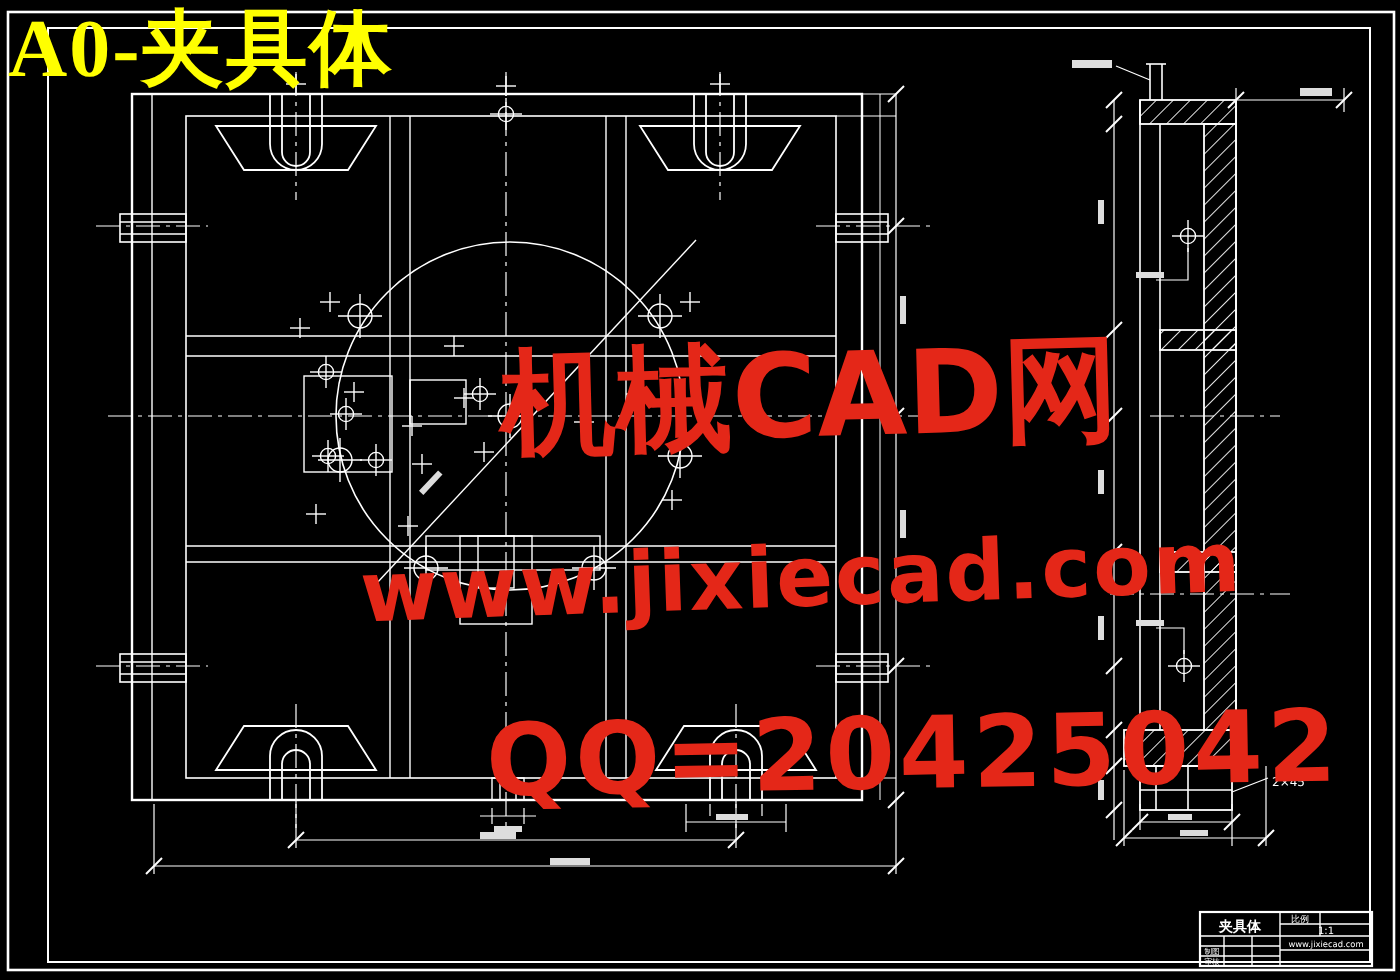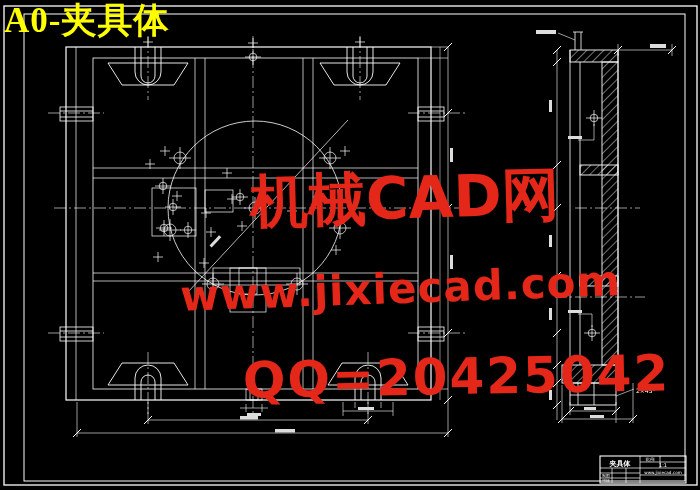--- a/index.html
+++ b/index.html
@@ -1,21 +1,21 @@
 <!DOCTYPE html>
 <html><head>
 <meta charset="utf-8">
 <style>
   html,body{margin:0;padding:0;background:#000;}
   .stage{position:relative;width:700px;height:490px;background:#000;overflow:hidden;
          font-family:"Liberation Sans","DejaVu Sans",sans-serif;}
   .stage svg{position:absolute;left:0;top:0;}
   .sheet-title{position:absolute;left:4px;top:2px;z-index:5;
     font-family:"Liberation Serif","DejaVu Serif",serif;
-    font-weight:bold;font-size:35px;line-height:1.1;color:#ffff00;
+    font-weight:bold;font-size:41px;line-height:1.1;color:#ffff00;
     letter-spacing:1px;white-space:nowrap;}
   .wm{position:absolute;z-index:6;color:#e42718;font-weight:bold;white-space:nowrap;
       font-family:"DejaVu Sans","Liberation Sans",sans-serif;}
   .wm1{left:250px;top:160px;font-size:58px;transform:rotate(-1.5deg);}
   .wm2{left:180px;top:264px;font-size:42px;letter-spacing:1px;transform:rotate(-2deg);}
   .wm3{left:243px;top:348px;font-size:50px;letter-spacing:2px;transform:rotate(-1deg);}
   text{font-family:"DejaVu Sans","Liberation Sans",sans-serif;fill:#ffffff;}
 </style>
 </head>
 <body>

